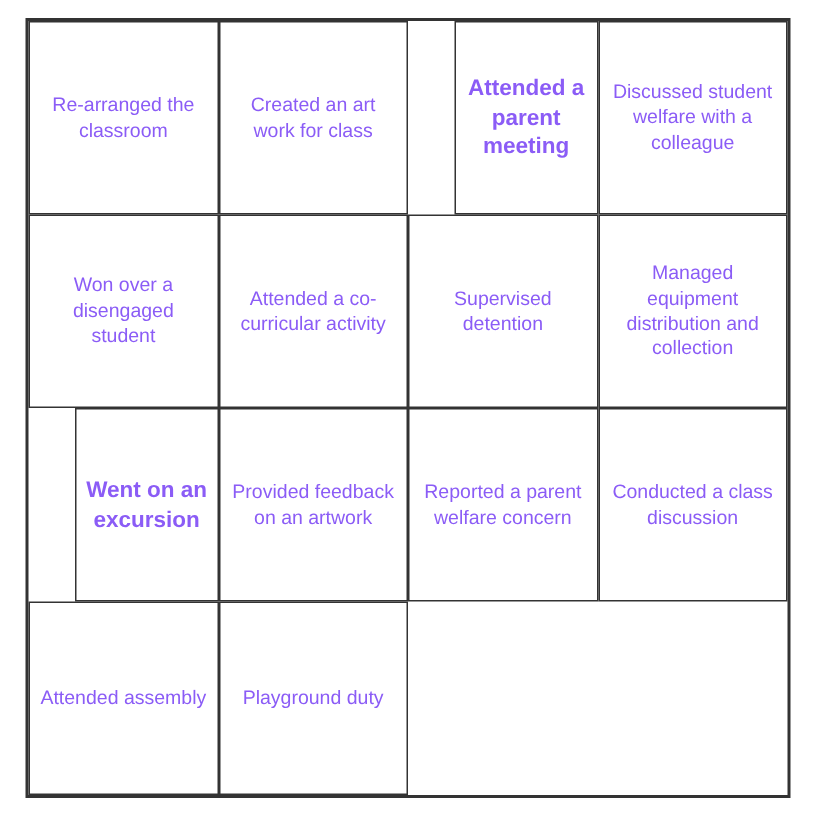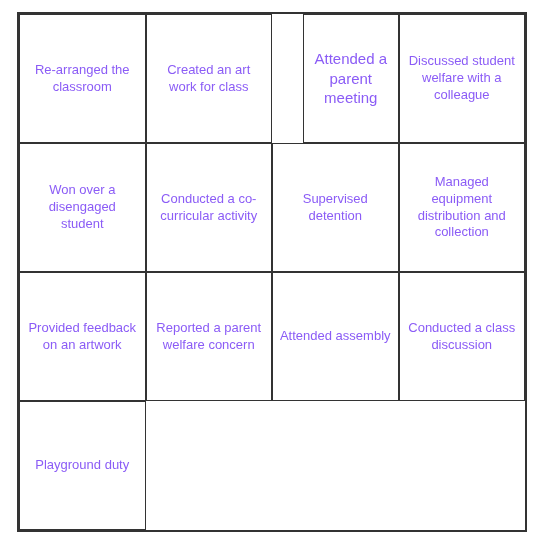--- a/index.html
+++ b/index.html
@@ -38,37 +38,38 @@
       align-items: center;
       justify-content: center;
       text-align: center;
       padding: 6px;
       font-size: 13px;
       line-height: 1.3;
       color: #8b5cf6;
     }
 
     .bingo-cell.bold {
-      font-weight: normal;
+      font-weight: bold;
       font-size: 15px;
       margin-left: 31px;
     }
   </style>
 </head>
 <body>
 
 <div class="bingo-card">
   <div class="bingo-grid">
   <div class="bingo-cell">Re-arranged the classroom</div>
       <div class="bingo-cell">Created an art work for class</div>
       <div class="bingo-cell bold">Attended a parent meeting</div>
       <div class="bingo-cell">Discussed student welfare with a colleague</div>
       <div class="bingo-cell">Won over a disengaged student</div>
-      <div class="bingo-cell">Conducted a co-curricular activity</div>
+      <div class="bingo-cell">Attended a co-curricular activity</div>
       <div class="bingo-cell">Supervised detention</div>
       <div class="bingo-cell">Managed equipment distribution and collection</div>
+      <div class="bingo-cell bold">Went on an excursion</div>
       <div class="bingo-cell">Provided feedback on an artwork</div>
       <div class="bingo-cell">Reported a parent welfare concern</div>
+      <div class="bingo-cell">Conducted a class discussion</div>
       <div class="bingo-cell">Attended assembly</div>
-      <div class="bingo-cell">Conducted a class discussion</div>
       <div class="bingo-cell">Playground duty</div>
     </div>
 </div>
 
 </body></html>

